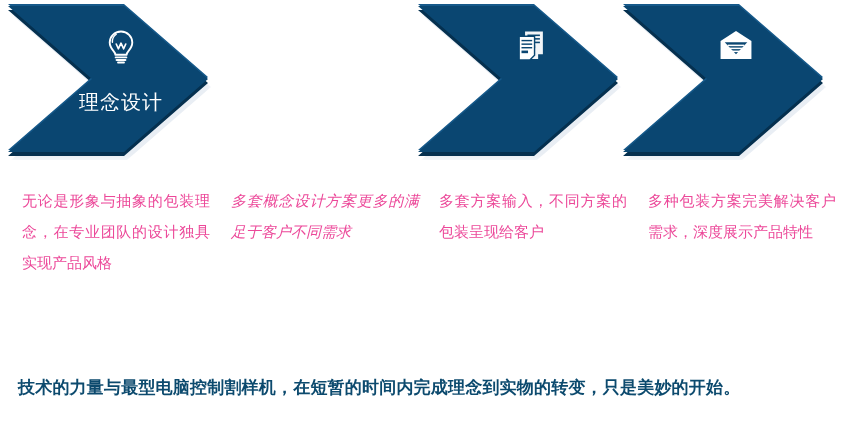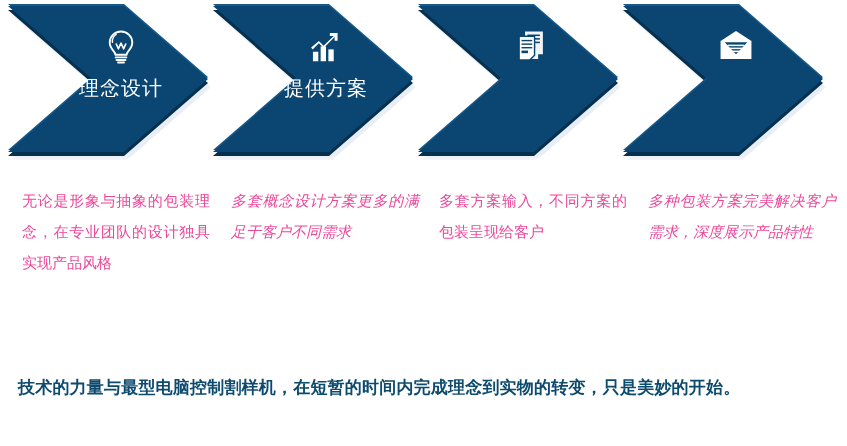--- a/index.html
+++ b/index.html
@@ -80,21 +80,21 @@
     pointer-events: none;
   }
   .chev-icon {
     margin-top: 22px;
     width: 38px;
     height: 38px;
     display: block;
   }
   .chev-icon svg { display: block; width: 38px; height: 38px; }
   .chev-label {
-    margin-top: 10px;
+    margin-top: 24px;
     color: #ffffff;
     font-size: 20px;
     line-height: 24px;
     letter-spacing: 1px;
     white-space: nowrap;
   }
 
   
   #desc-row {
     position: absolute;
@@ -145,39 +145,20 @@
           <path d="M23 49.5 L41 49.5"></path>
           <path d="M24.5 53.8 L39.5 53.8"></path>
           <path d="M27 58 L37 58"></path>
           <path d="M24 27 L27.5 35 L32 25.5 L36.5 35 L40 27" stroke-width="2.8"></path>
         </svg>
       </span>
       <span class="chev-label">理念设计</span>
     </div>
   </div>
 
-  <div class="chevron" style="left:213px;">
-    <div class="chev-shadow"></div>
-    <div class="chev-dark"></div>
-    <div class="chev-light"></div>
-    <div class="chev-body"></div>
-    <div class="chev-inner">
-      <span class="chev-icon">
-        <svg viewBox="0 0 64 64">
-          <g fill="#ffffff">
-            <rect x="10" y="40" width="9" height="16"></rect>
-            <rect x="23" y="31" width="9" height="25"></rect>
-            <rect x="36" y="36" width="9" height="20"></rect>
-            <path d="M7 33 L9.5 36 L20 25.5 L28 33.5 L46.5 15 L46.5 21.5 L51.5 21.5 L51.5 8.5 L38.5 8.5 L38.5 13.5 L45 13.5 L28 30 L20 22 Z"></path>
-          </g>
-        </svg>
-      </span>
-      <span class="chev-label">提供方案</span>
-    </div>
-  </div>
 
   <div class="chevron" style="left:418px;">
     <div class="chev-shadow"></div>
     <div class="chev-dark"></div>
     <div class="chev-light"></div>
     <div class="chev-body"></div>
     <div class="chev-inner">
       <span class="chev-icon">
         <svg viewBox="0 0 64 64">
           <g fill="#ffffff">
@@ -226,16 +207,16 @@
       </span>
     </div>
   </div>
 
 </div>
 
 <div id="desc-row">
   <div class="desc-col" style="left:22px;">无论是形象与抽象的包装理念，在专业团队的设计独具实现产品风格</div>
   <div class="desc-col" style="left:231px;font-style:italic;">多套概念设计方案更多的满足于客户不同需求</div>
   <div class="desc-col" style="left:439px;">多套方案输入，不同方案的包装呈现给客户</div>
-  <div class="desc-col" style="left:648px;font-style:italic;">多种包装方案完美解决客户需求，深度展示产品特性</div>
+  <div class="desc-col" style="left:648px;">多种包装方案完美解决客户需求，深度展示产品特性</div>
 </div>
 
 <div id="footer-note">技术的力量与最型电脑控制割样机，在短暂的时间内完成理念到实物的转变，只是美妙的开始。</div>
 
 </body></html>

